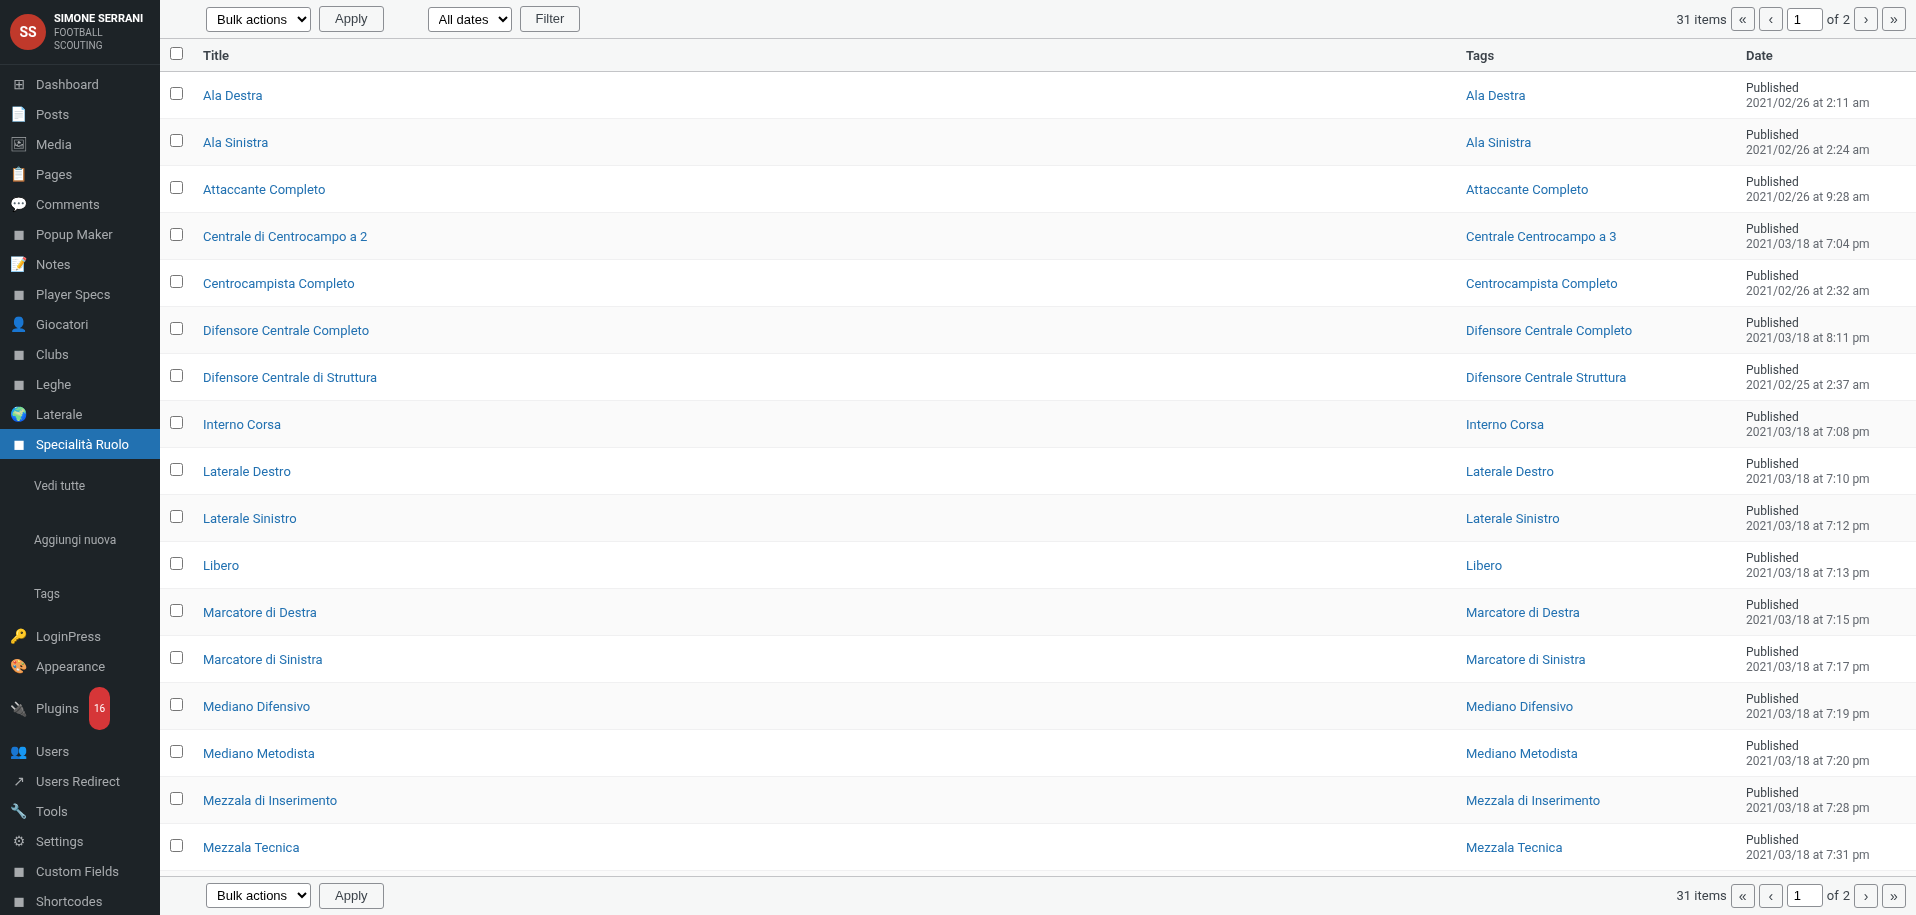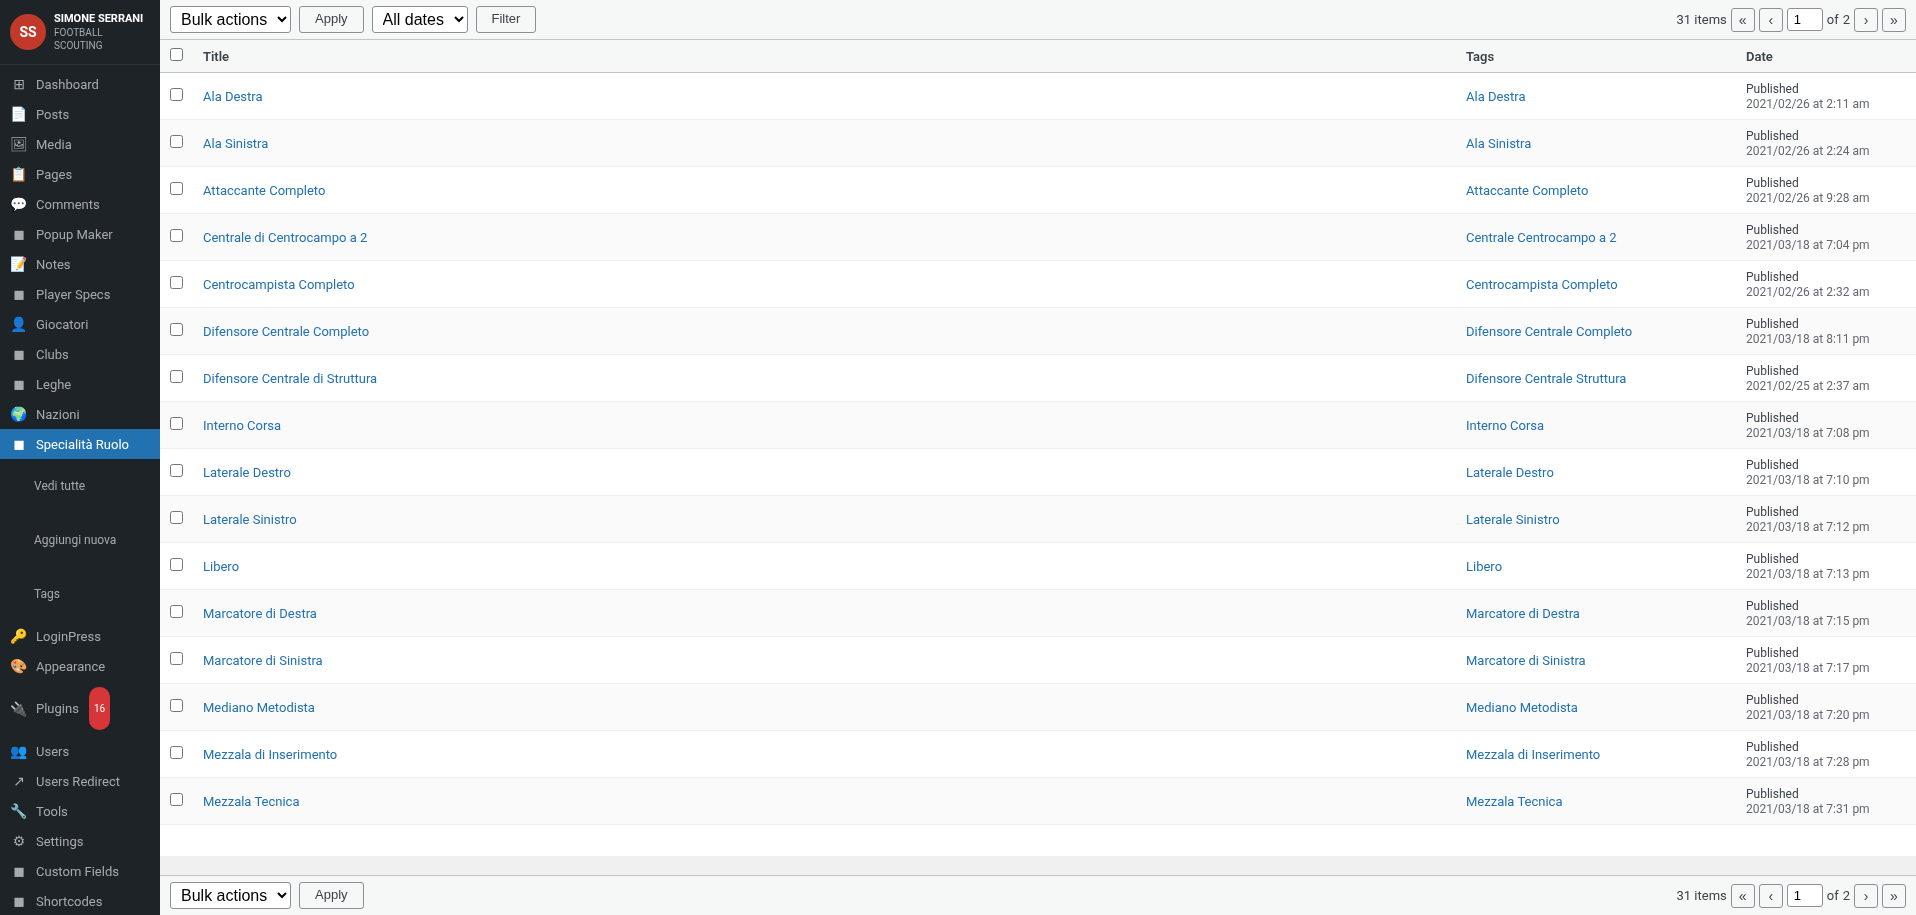--- a/index.html
+++ b/index.html
@@ -113,22 +113,23 @@
       display: flex;
       align-items: center;
       gap: 4px;
       font-size: 13px;
     }
 
     select, input[type="text"] {
       border: 1px solid #8c8f94;
       border-radius: 3px;
       padding: 3px 6px;
-      font-size: 16px;
+      font-size: 13px;
       background: #fff;
+      margin-left: 36px;
     }
     input[type="number"] {
       border: 1px solid #8c8f94;
       border-radius: 3px;
       padding: 3px 4px;
       font-size: 13px;
       width: 36px;
       text-align: center;
     }
 
@@ -221,21 +222,21 @@
     <div class="sidebar-item">
       <span class="icon">◼</span>
       <span>Clubs</span>
     </div>
     <div class="sidebar-item">
       <span class="icon">◼</span>
       <span>Leghe</span>
     </div>
     <div class="sidebar-item">
       <span class="icon">🌍</span>
-      <span>Nazioni</span>
+      <span>Laterale</span>
     </div>
     <div class="sidebar-item active">
       <span class="icon">◼</span>
       <span>Specialità Ruolo</span>
     </div>
     <div class="sidebar-submenu">
       <div class="sidebar-item">
         <span>Vedi tutte</span>
       </div>
       <div class="sidebar-item">
@@ -388,21 +389,21 @@
       </td>
     </tr>
           <tr>
       <td class="check-col">
         <input type="checkbox" style="">
       </td>
       <td class="title-col">
         <a href="#">Centrale di Centrocampo a 2</a>
       </td>
       <td class="tags-col">
-        <a href="#" class="tag-link">Centrale Centrocampo a 2</a>
+        <a href="#" class="tag-link">Centrale Centrocampo a 3</a>
       </td>
       <td class="date-col">
         <span class="status-published">Published</span><br>
         <span class="status-date">2021/03/18 at 7:04 pm</span>
       </td>
     </tr>
           <tr>
       <td class="check-col">
         <input type="checkbox" style="">
       </td>
@@ -528,20 +529,35 @@
       </td>
       <td class="title-col">
         <a href="#">Marcatore di Sinistra</a>
       </td>
       <td class="tags-col">
         <a href="#" class="tag-link">Marcatore di Sinistra</a>
       </td>
       <td class="date-col">
         <span class="status-published">Published</span><br>
         <span class="status-date">2021/03/18 at 7:17 pm</span>
+      </td>
+    </tr>
+          <tr>
+      <td class="check-col">
+        <input type="checkbox" style="">
+      </td>
+      <td class="title-col">
+        <a href="#">Mediano Difensivo</a>
+      </td>
+      <td class="tags-col">
+        <a href="#" class="tag-link">Mediano Difensivo</a>
+      </td>
+      <td class="date-col">
+        <span class="status-published">Published</span><br>
+        <span class="status-date">2021/03/18 at 7:19 pm</span>
       </td>
     </tr>
           <tr>
       <td class="check-col">
         <input type="checkbox" style="">
       </td>
       <td class="title-col">
         <a href="#">Mediano Metodista</a>
       </td>
       <td class="tags-col">

